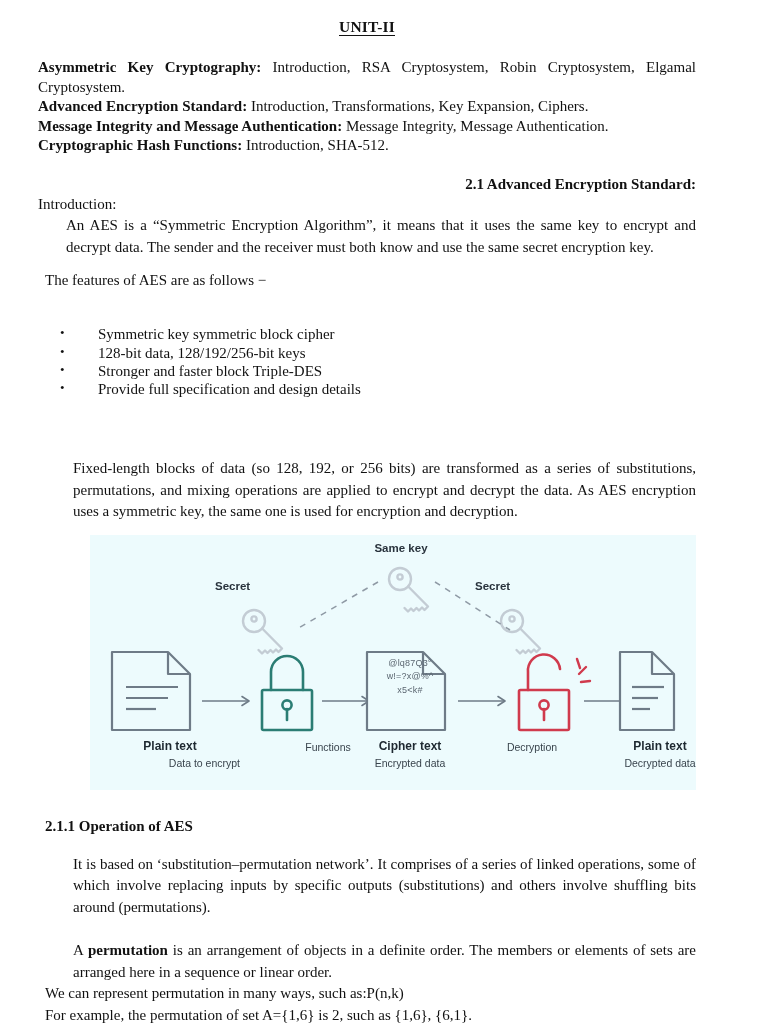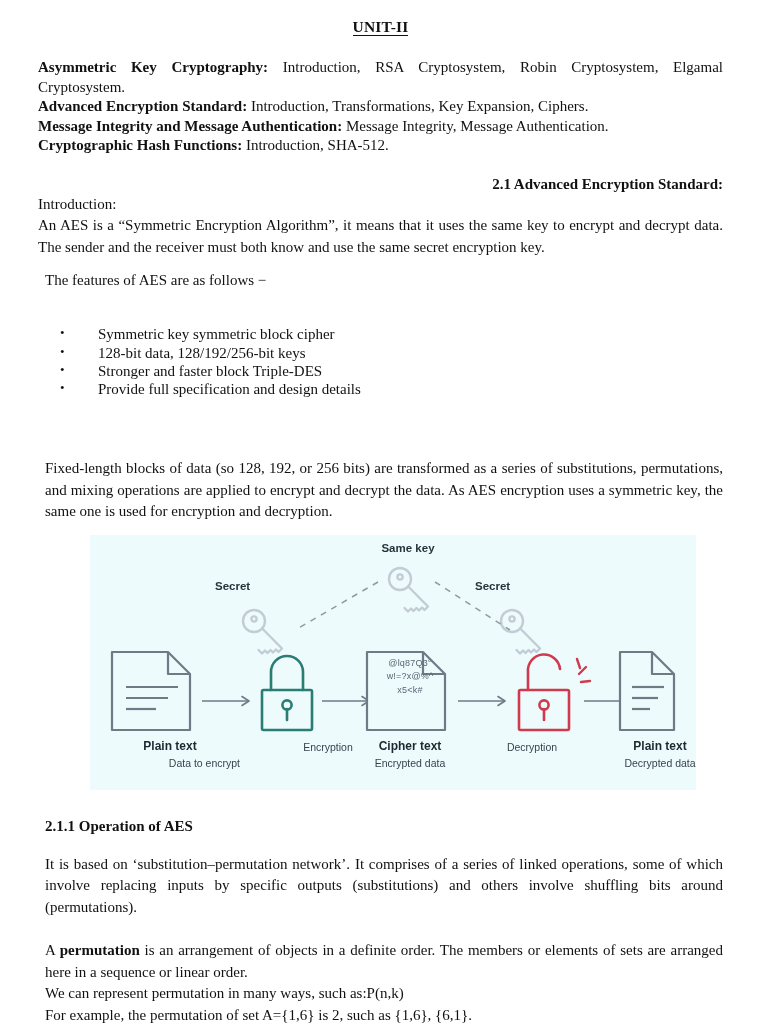--- a/index.html
+++ b/index.html
@@ -13,21 +13,21 @@
     height: 1024px;
     font-family: "Liberation Serif", "DejaVu Serif", serif;
     color: #111111;
     overflow: hidden;
   }
   .page {
     position: relative;
     width: 768px;
     height: 1024px;
     box-sizing: border-box;
-    padding: 14px 45px 0 38px;
+    padding: 14px 72px 0 38px;
   }
 
   
   .doc-title {
     text-align: center;
     font-weight: bold;
     font-size: 15.5px;
     margin: 4px 0 22px 0;
     letter-spacing: .2px;
   }
@@ -50,21 +50,21 @@
     line-height: 20px;
     margin: 0;
     text-align: right;
   }
   .para {
     font-size: 15px;
     line-height: 21.5px;
     margin: 0;
     text-align: left;
   }
-  .para.justify { text-align: justify; }
+  .para.justify { text-align: justify; margin-left: 28px; }
   .gap-18 { height: 18px; }
   .gap-12 { height: 12px; }
   .gap-22 { height: 22px; }
   .gap-26 { height: 26px; }
 
   .features-line {
     font-size: 15px;
     line-height: 21px;
     padding-left: 7px;
     margin: 0;
@@ -110,21 +110,21 @@
     background: #edfbfd;
     overflow: hidden;
     font-family: "Liberation Sans", "DejaVu Sans", sans-serif;
   }
   .fig-label {
     position: absolute;
     color: #29333d;
     white-space: nowrap;
   }
   .lbl-samekey {
-    top: 7px; left: 15px; width: 606px;
+    top: 7px; left: 8px; width: 606px;
     text-align: center;
     font-size: 11.5px; font-weight: bold;
   }
   .lbl-secret-l { top: 45px; left: 125px; font-size: 11.5px; font-weight: bold; }
   .lbl-secret-r { top: 45px; left: 385px; font-size: 11.5px; font-weight: bold; }
 
   .lbl-strong {
     font-size: 12px;
     font-weight: bold;
     text-align: center;
@@ -310,21 +310,21 @@
       <div>x5&lt;k#</div>
     </div>
 
     <div class="fig-label lbl-samekey">Same key</div>
     <div class="fig-label lbl-secret-l">Secret</div>
     <div class="fig-label lbl-secret-r">Secret</div>
 
     <div class="fig-label lbl-strong cap-pt-l">Plain text</div>
     <div class="fig-label lbl-sub cap-pt-l2">Data to encrypt</div>
 
-    <div class="fig-label lbl-mid cap-enc">Encryption</div>
+    <div class="fig-label lbl-mid cap-enc">Functions</div>
 
     <div class="fig-label lbl-strong cap-ct">Cipher text</div>
     <div class="fig-label lbl-sub cap-ct2">Encrypted data</div>
 
     <div class="fig-label lbl-mid cap-dec">Decryption</div>
 
     <div class="fig-label lbl-strong cap-pt-r">Plain text</div>
     <div class="fig-label lbl-sub cap-pt-r2">Decrypted data</div>
   </div>
 

